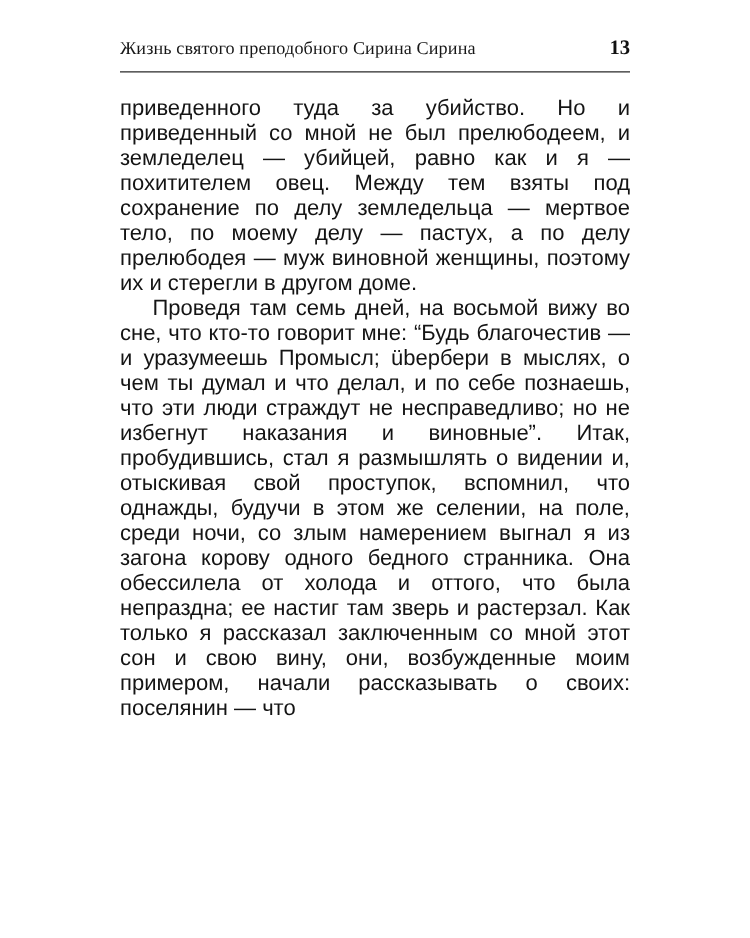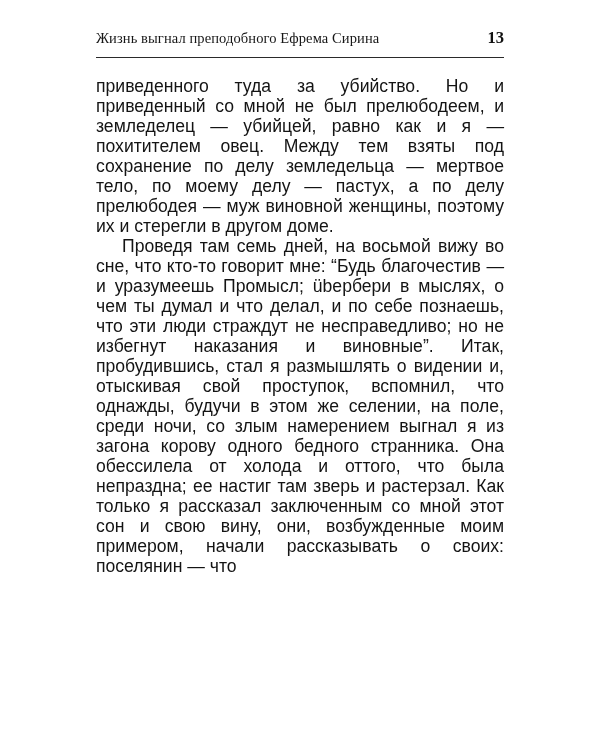--- a/index.html
+++ b/index.html
@@ -74,21 +74,21 @@
   .body-text p:last-child {
     
   }
 </style>
 </head>
 <body>
 
 <div class="page">
 
   <div class="header">
-    <div class="running-title">Жизнь выгнал преподобного Ефрема Сирина</div>
+    <div class="running-title">Жизнь святого преподобного Сирина Сирина</div>
     <div class="folio">13</div>
   </div>
 
   <div class="rule"></div>
 
   <div class="body-text">
     <p class="cont">приведенного туда за убийство. Но и приведенный со мной не был прелюбодеем, и земледелец — убийцей, равно как и я — похитителем овец. Между тем взяты под сохранение по делу земледельца — мертвое тело, по моему делу — пастух, а по делу прелюбодея — муж виновной женщины, поэтому их и стерегли в другом доме.</p>
     <p class="indent">Проведя там семь дней, на восьмой вижу во сне, что кто-то говорит мне: “Будь благочестив — и уразумеешь Промысл; übербери в мыслях, о чем ты думал и что делал, и по себе познаешь, что эти люди страждут не несправедливо; но не избегнут наказания и виновные”. Итак, пробудившись, стал я размышлять о видении и, отыскивая свой проступок, вспомнил, что однажды, будучи в этом же селении, на поле, среди ночи, со злым намерением выгнал я из загона корову одного бедного странника. Она обессилела от холода и оттого, что была непраздна; ее настиг там зверь и растерзал. Как только я рассказал заключенным со мной этот сон и свою вину, они, возбужденные моим примером, начали рассказывать о своих: поселянин — что</p>
   </div>
 

